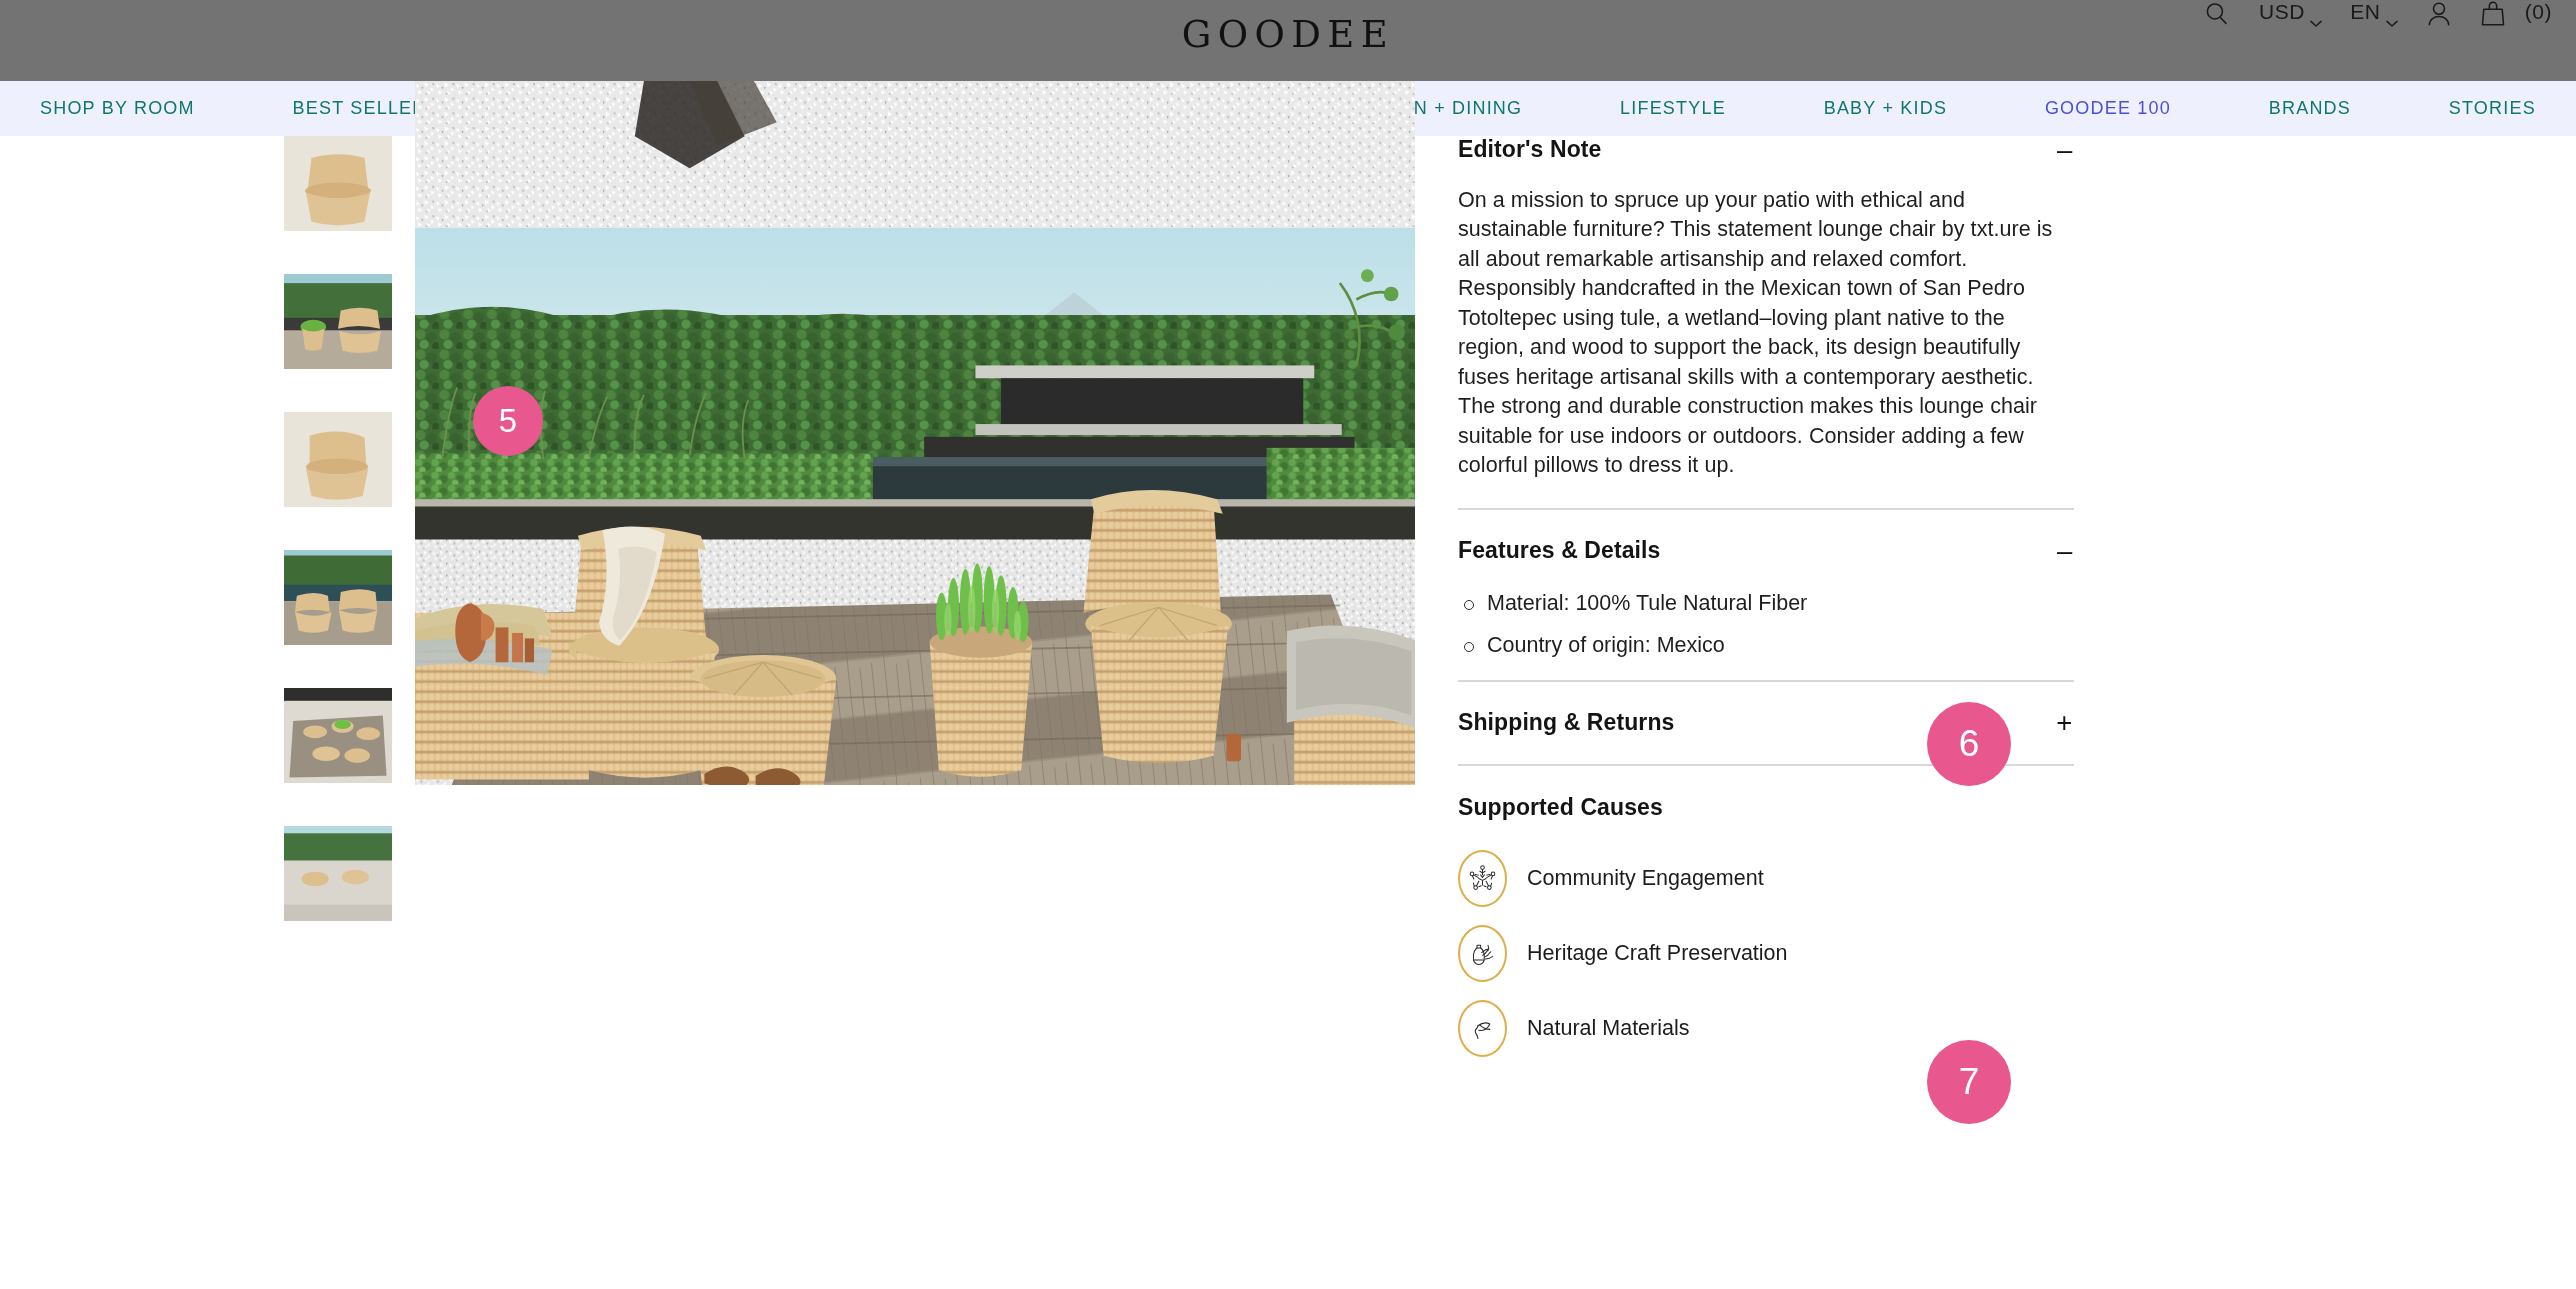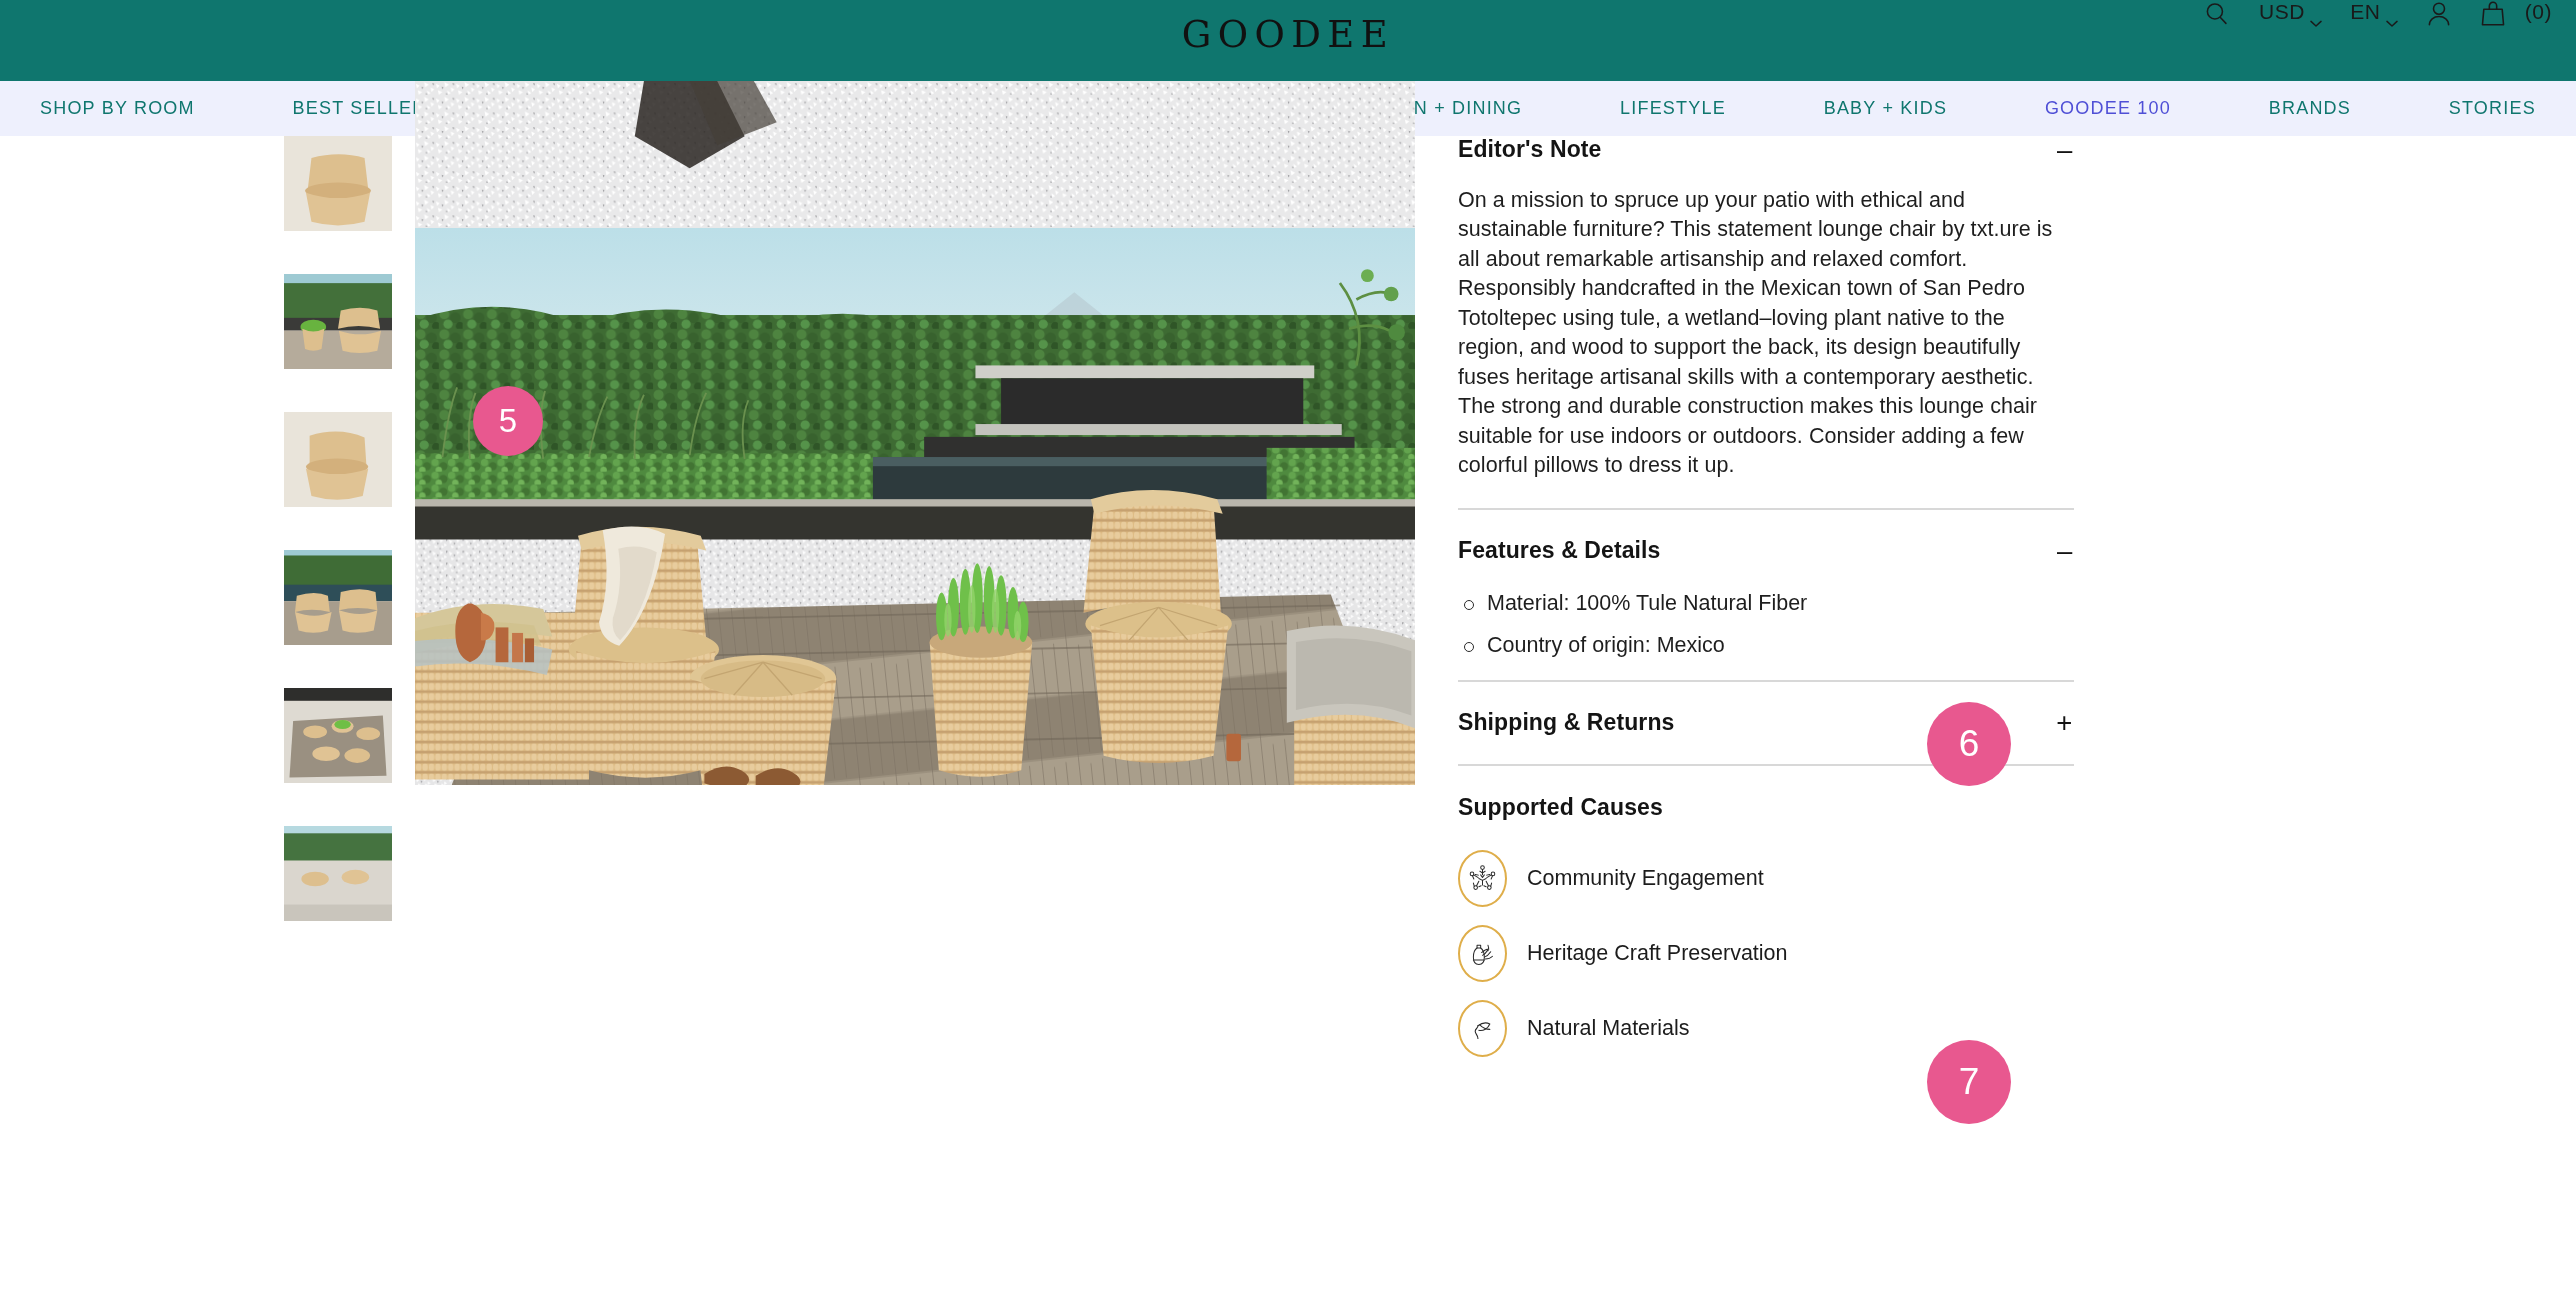--- a/index.html
+++ b/index.html
@@ -9,21 +9,21 @@
     overflow: hidden;
     background: #ffffff;
     font-family: "Liberation Sans", sans-serif;
     -webkit-font-smoothing: antialiased;
   }
 
   
   .topbar {
     position: relative;
     height: 81px;
-    background: #0f766e;
+    background: #737373;
   }
   .logo {
     position: absolute;
     left: 50%;
     top: 13px;
     transform: translateX(-50%);
     font-family: "DejaVu Serif", "Liberation Serif", serif;
     font-size: 37px;
     letter-spacing: 6.4px;
     color: #111111;

